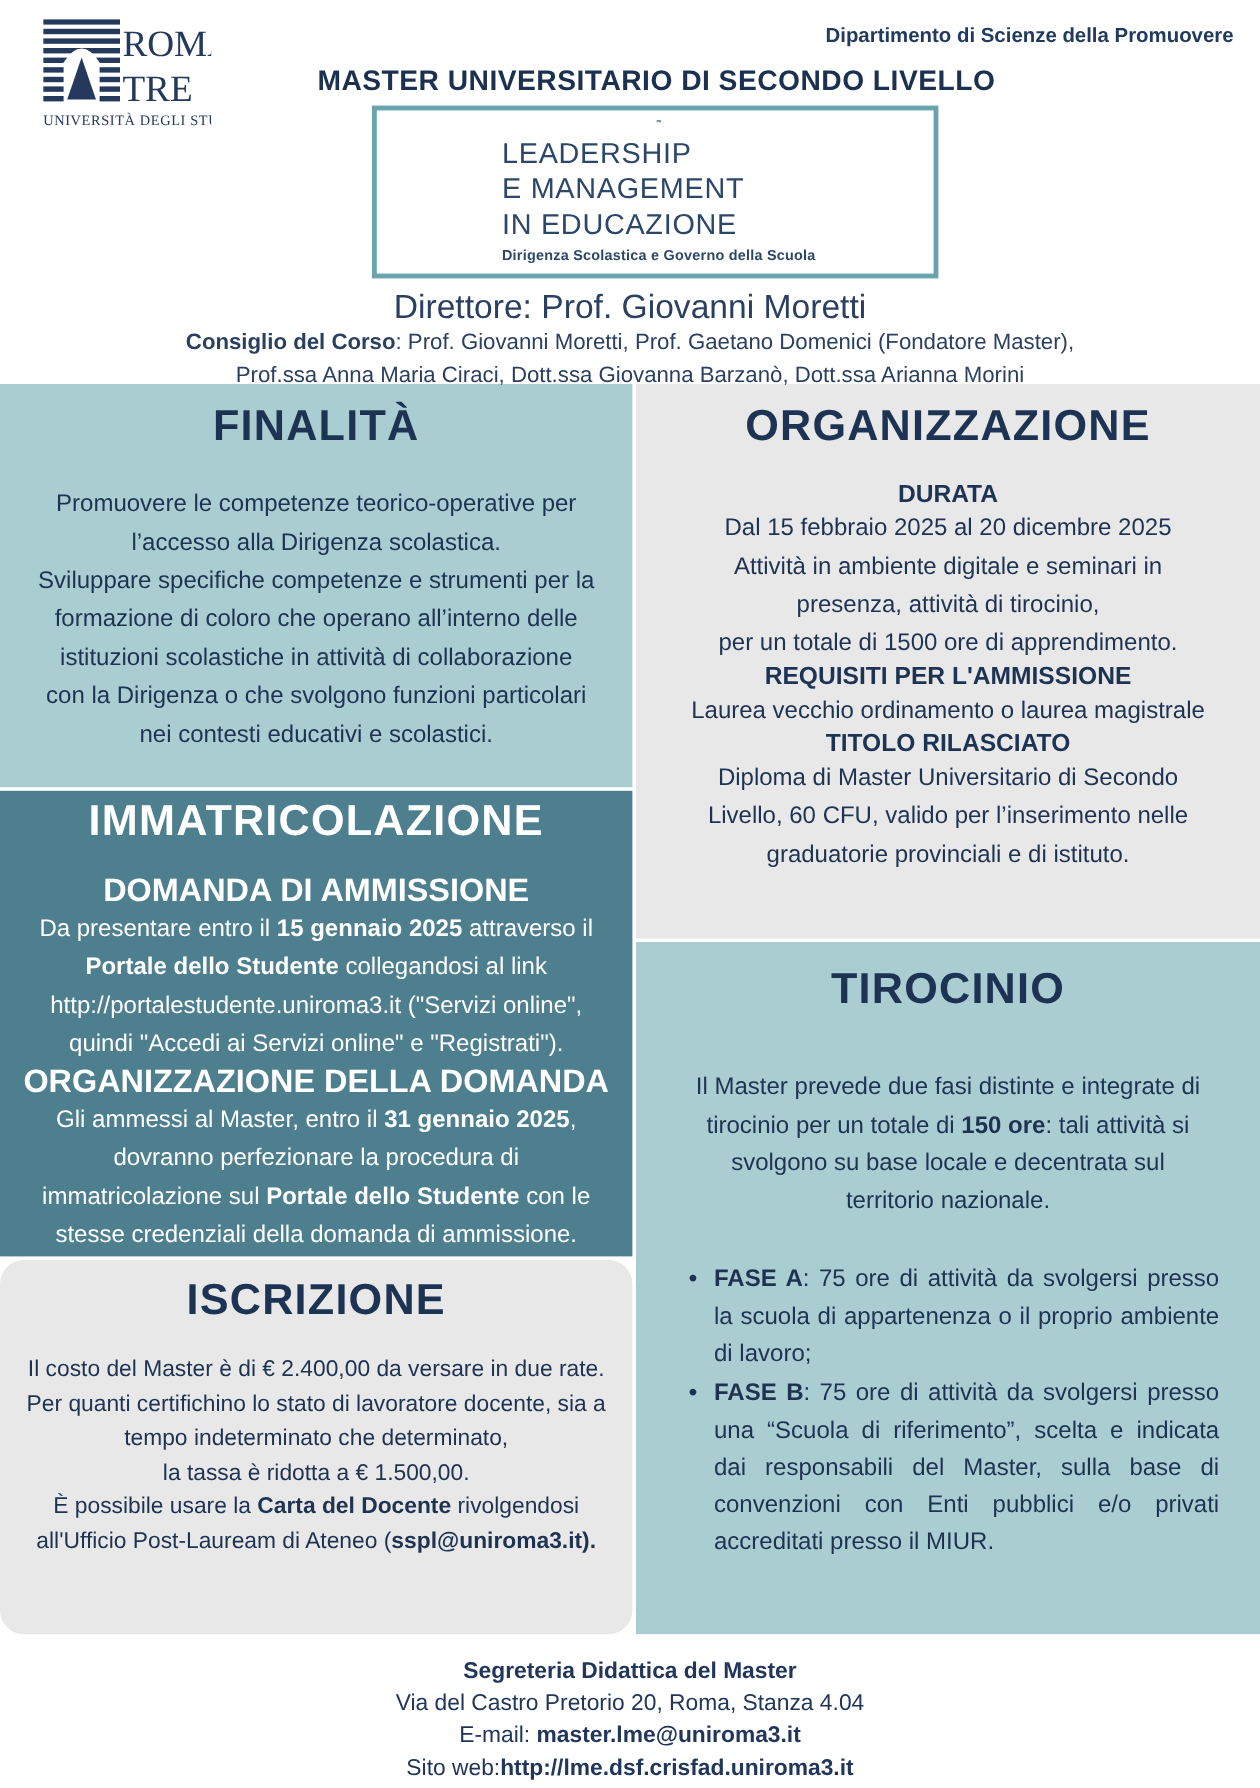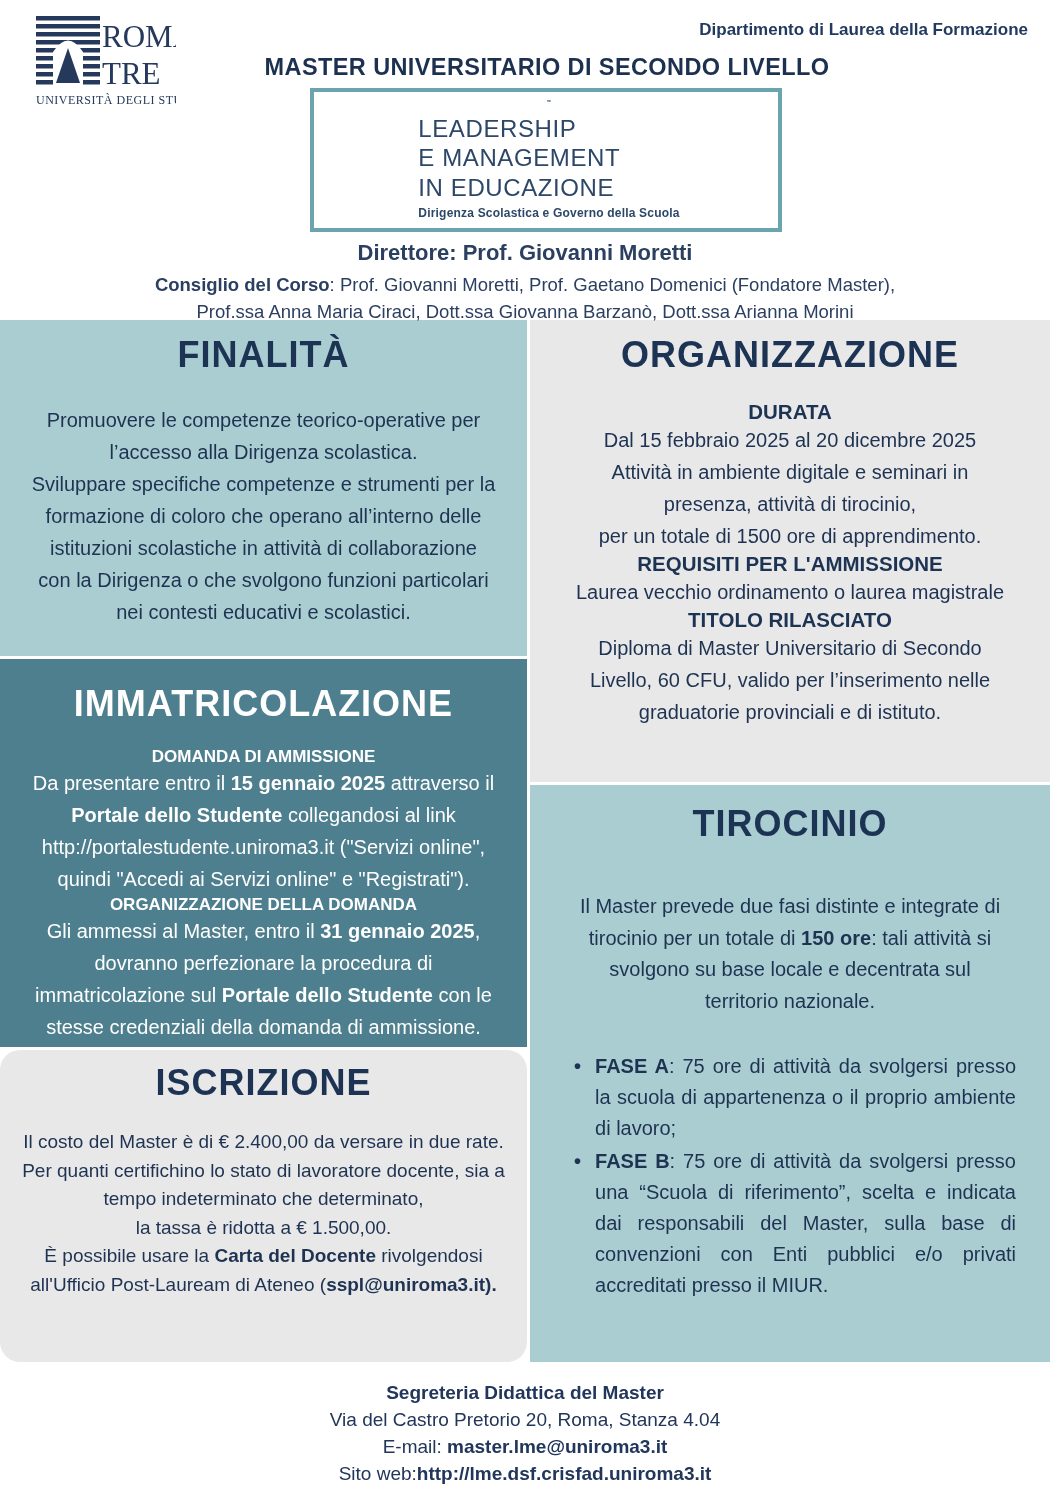--- a/index.html
+++ b/index.html
@@ -11,42 +11,42 @@
   .header{position:relative;height:320px;background:#ffffff;}
   .dept{position:absolute;top:20px;right:22px;font-size:17px;font-weight:bold;color:#223a5e;}
   .master-title{position:absolute;top:54px;left:0;width:100%;text-align:center;transform:translateX(22px);
     font-size:23.5px;font-weight:800;letter-spacing:.4px;color:#1c3150;}
   .rt-logo{position:absolute;left:36px;top:16px;}
   .lme-box{position:absolute;left:310px;top:88px;width:472px;height:144px;border:4px solid #6ba3ae;
     background:#ffffff;box-sizing:border-box;display:flex;align-items:center;padding:8px 10px 8px 16px;gap:12px;flex-direction:column;}
   .lme-text{display:flex;flex-direction:column;justify-content:center;}
   .lme-line{font-size:24px;line-height:1.22;font-weight:500;letter-spacing:.6px;color:#2c4768;white-space:pre-line;}
   .lme-sub{font-size:12px;font-weight:600;color:#2c4768;margin-top:4px;letter-spacing:.2px;}
-  .direttore{position:absolute;top:240px;left:0;width:100%;text-align:center;font-size:22px;font-weight:bold;color:#2b3f60;}
+  .direttore{position:absolute;top:240px;left:0;width:100%;text-align:center;font-size:28px;font-weight:normal;color:#2b3f60;}
   .consiglio{position:absolute;top:272px;left:0;width:100%;text-align:center;font-size:18.5px;color:#2b3f60;
     line-height:1.45;white-space:pre-line;}
 
   
   .main{display:flex;gap:3px;height:1042px;background:#ffffff;}
   .col{display:flex;flex-direction:column;gap:3px;}
   .col-left{width:527px;}
   .col-right{flex:1;}
   .sec{box-sizing:border-box;text-align:center;}
   .sec-title{font-size:36px;font-weight:800;letter-spacing:1px;}
   .navy{color:#1d3354;}
   .bg-teal{background:#a9cdd1;}
   .bg-darkteal{background:#4e7f8e;color:#ffffff;}
   .bg-gray{background:#e8e8e8;}
 
   .sec-finalita{height:336px;padding-top:14px;}
   .finalita-body{margin-top:28px;font-size:20px;line-height:32px;color:#1e3252;white-space:pre-line;}
 
-  .sec-imma{height:388px;padding-top:24px;text-align:center;}
+  .sec-imma{height:388px;padding-top:4px;text-align:center;}
   .sec-imma .sec-title{color:#ffffff;}
-  .imma-sub{margin-top:22px;font-size:17px;font-weight:bold;color:#ffffff;}
+  .imma-sub{margin-top:22px;font-size:27px;font-weight:bold;color:#ffffff;}
   .imma-p{font-size:20px;line-height:32px;color:#ffffff;white-space:pre-line;}
 
   .sec-iscr{height:312px;padding-top:12px;border-radius:20px;}
   .iscr-p{margin-top:24px;font-size:19px;line-height:28.5px;color:#1e3252;white-space:pre-line;padding:0 4px;}
 
   .sec-org{height:462px;padding-top:14px;}
   .org-h{margin-top:24px;font-size:20.5px;font-weight:bold;color:#1d3354;}
   .org-p{font-size:20px;line-height:32px;color:#1e3252;white-space:pre-line;}
 
   .sec-tir{height:577px;padding-top:18px;}
@@ -81,21 +81,21 @@
         <rect x="0" y="56" width="64" height="4.5"></rect>
         <rect x="0" y="64" width="64" height="4.5"></rect>
       </g>
       <path d="M17,70 L17,36 Q32,13 47,36 L47,70 Z" fill="#ffffff"></path>
       <polygon points="32,32 20,67 44,67" fill="#24395c"></polygon>
       <text x="66" y="31" font-family="Liberation Serif, serif" font-size="31" fill="#24395c">ROMA</text>
       <text x="66" y="68" font-family="Liberation Serif, serif" font-size="31" fill="#24395c">TRE</text>
       <text x="0" y="88" font-family="Liberation Serif, serif" font-size="12" letter-spacing="0.5" fill="#24395c">UNIVERSITÀ DEGLI STUDI</text>
     </svg>
 
-    <div class="dept">Dipartimento di Laurea della Formazione</div>
+    <div class="dept">Dipartimento di Scienze della Promuovere</div>
 
     <div class="master-title">MASTER UNIVERSITARIO DI SECONDO LIVELLO</div>
 
     <div class="lme-box">
       <svg width="180" height="102" viewBox="0 0 180 102">
         <rect x="0" y="4" width="12" height="96" fill="#5d93a0"></rect>
         <polygon points="18,4 40,4 55,40 70,4 92,4 92,66 78,66 78,30 62,66 48,66 32,30 32,76 18,76" fill="#3a6b94"></polygon>
         <rect x="18" y="80" width="48" height="20" fill="#5d93a0"></rect>
         <rect x="100" y="4" width="68" height="22" fill="#263d5e"></rect>
         <path d="M100,34 H168 V56 H122 V78 H168 V100 H100 Z" fill="#263d5e"></path>

